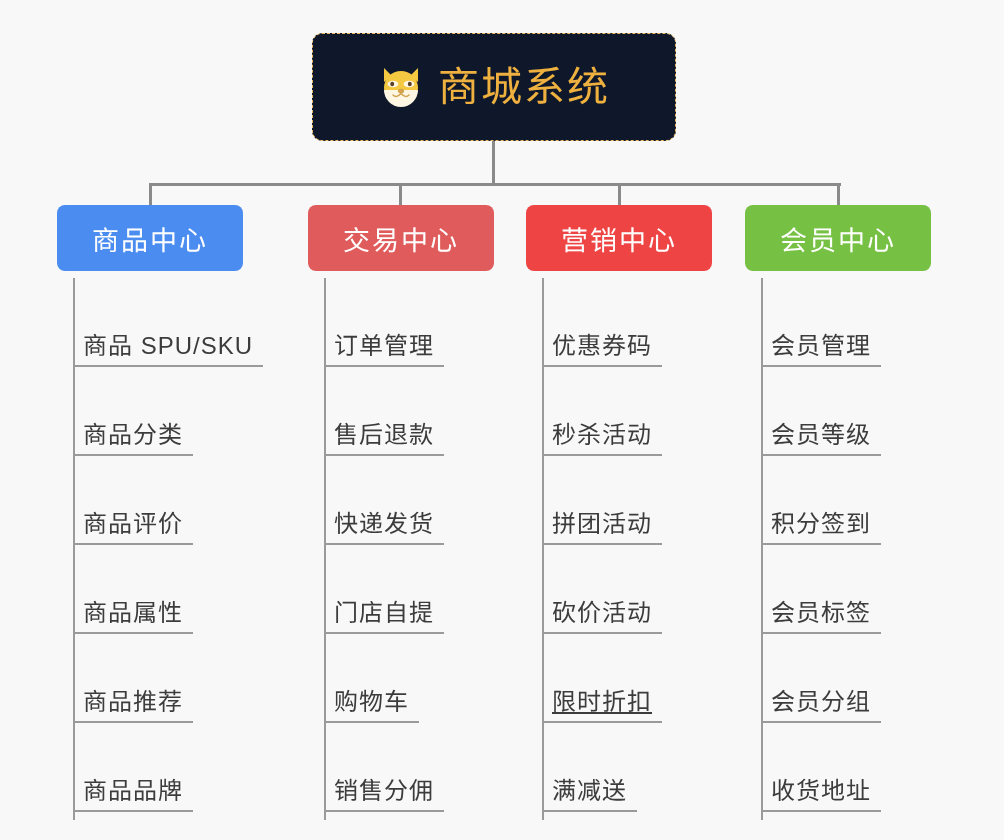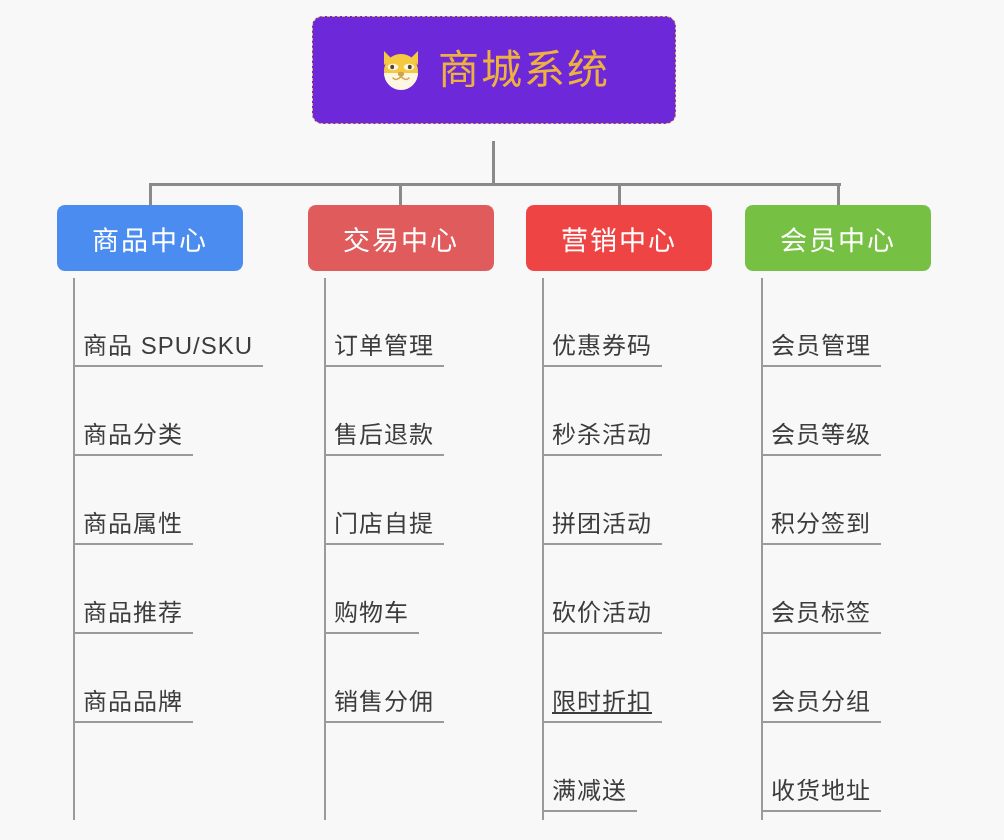--- a/index.html
+++ b/index.html
@@ -20,25 +20,25 @@
   #canvas {
     position: relative;
     width: 1004px;
     height: 840px;
   }
 
   
   .root-node {
     position: absolute;
     left: 312px;
-    top: 16px;
+    top: 33px;
     width: 364px;
     height: 108px;
     box-sizing: border-box;
-    background: #6d28d9;
+    background: #0f172a;
     border: 1px dashed #e8b861;
     border-radius: 10px;
     display: flex;
     align-items: center;
     justify-content: center;
     gap: 14px;
   }
   .root-emoji {
     font-size: 40px;
     line-height: 1;
@@ -166,20 +166,23 @@
         </div>
         <div class="leaf-list">
           <div class="trunk" style="left: 16px; height: 542px;"></div>
           <div class="leaf" style="padding-left: 16px;">
             <span class="leaf-inner">商品 SPU/SKU</span>
           </div>
           <div class="leaf" style="padding-left: 16px;">
             <span class="leaf-inner">商品分类</span>
           </div>
           <div class="leaf" style="padding-left: 16px;">
+            <span class="leaf-inner">商品评价</span>
+          </div>
+          <div class="leaf" style="padding-left: 16px;">
             <span class="leaf-inner">商品属性</span>
           </div>
           <div class="leaf" style="padding-left: 16px;">
             <span class="leaf-inner">商品推荐</span>
           </div>
           <div class="leaf" style="padding-left: 16px;">
             <span class="leaf-inner">商品品牌</span>
           </div>
         </div>
       </div>
@@ -189,20 +192,23 @@
         </div>
         <div class="leaf-list">
           <div class="trunk" style="left: 16px; height: 542px;"></div>
           <div class="leaf" style="padding-left: 16px;">
             <span class="leaf-inner">订单管理</span>
           </div>
           <div class="leaf" style="padding-left: 16px;">
             <span class="leaf-inner">售后退款</span>
           </div>
           <div class="leaf" style="padding-left: 16px;">
+            <span class="leaf-inner">快递发货</span>
+          </div>
+          <div class="leaf" style="padding-left: 16px;">
             <span class="leaf-inner">门店自提</span>
           </div>
           <div class="leaf" style="padding-left: 16px;">
             <span class="leaf-inner">购物车</span>
           </div>
           <div class="leaf" style="padding-left: 16px;">
             <span class="leaf-inner">销售分佣</span>
           </div>
         </div>
       </div>

